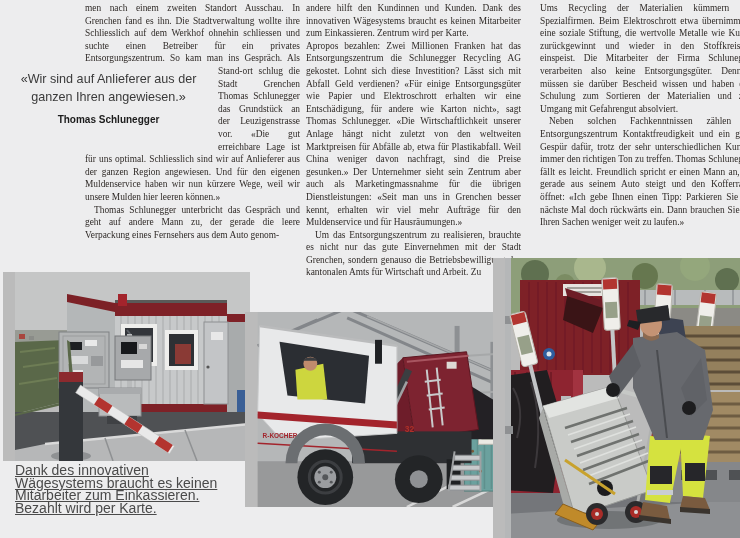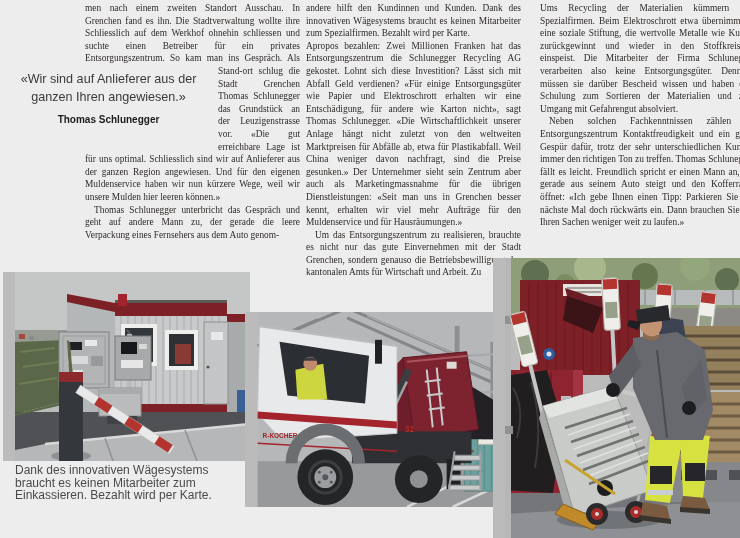--- a/index.html
+++ b/index.html
@@ -16,37 +16,37 @@
   .pullquote{float:left;width:201px;margin:3px 9px 4px -77px;padding:2px 0 12px 0;
              text-align:center;font-family:"Liberation Sans",sans-serif;}
   .pq-text{display:block;font-size:12.6px;line-height:18.5px;color:#3a3a3a;}
   .pq-attr{display:block;margin-top:7px;font-size:10px;font-weight:bold;color:#1c1c1c;}
   .photo{position:absolute;overflow:hidden;background:#bbb;padding-left:12px;}
   #photo-1{left:3px;top:272px;width:235px;height:189px;}
   #photo-2{left:245px;top:312px;width:243px;height:195px;}
   #photo-3{left:493px;top:258px;width:239px;height:280px;}
   .photo svg{display:block;width:100%;height:100%;}
   .caption{position:absolute;left:15px;top:464px;width:222px;
-           font-family:"Liberation Sans",sans-serif;font-size:12px;line-height:12.5px;color:#4a4a4a;}
+           font-family:"Liberation Sans",sans-serif;font-size:14px;line-height:12.5px;color:#4a4a4a;text-decoration:underline;}
 </style>
 </head>
 <body>
 
 <div class="page">
 
   <div class="col" id="col1">
     <p><span>men nach einem zweiten Standort Ausschau. In Grenchen fand es ihn. Die Stadtverwaltung wollte ihre Schliesslich auf dem Werkhof ohnehin schliessen und suchte einen Betreiber für ein privates Entsorgungszentrum. So kam man ins Gespräch. Als Stand-</span><span class="pullquote">
           <span class="pq-text">«Wir sind auf Anlieferer aus der ganzen Ihren angewiesen.»</span>
           <span class="pq-attr">Thomas Schlunegger</span>
         </span><span>ort schlug die Stadt Grenchen Thomas Schlunegger das Grundstück an der Leuzigenstrasse vor. «Die gut erreichbare Lage ist für uns optimal. Schliesslich sind wir auf Anlieferer aus der ganzen Region angewiesen. Und für den eigenen Muldenservice haben wir nun kürzere Wege, weil wir unsere Mulden hier leeren können.»</span></p>
     <p class="indent">Thomas Schlunegger unterbricht das Gespräch und geht auf andere Mann zu, der gerade die leere Verpackung eines Fernsehers aus dem Auto genom-</p>
   </div>
 
   <div class="col" id="col2">
-    <p>andere hilft den Kundinnen und Kunden. Dank des innovativen Wägesystems braucht es keinen Mitarbeiter zum Spezialfirmen. Bezahlt wird per Karte.</p>
+    <p>andere hilft den Kundinnen und Kunden. Dank des innovativen Wägesystems braucht es keinen Mitarbeiter zum Einkassieren. Zentrum wird per Karte.</p>
     <p>Apropos bezahlen: Zwei Millionen Franken hat das Entsorgungszentrum die Schlunegger Recycling AG gekostet. Lohnt sich diese Investition? Lässt sich mit Abfall Geld verdienen? «Für einige Entsorgungsgüter wie Papier und Elektroschrott erhalten wir eine Entschädigung, für andere wie Karton nicht», sagt Thomas Schlunegger. «Die Wirtschaftlichkeit unserer Anlage hängt nicht zuletzt von den weltweiten Marktpreisen für Abfälle ab, etwa für Plastikabfall. Weil China weniger davon nachfragt, sind die Preise gesunken.» Der Unternehmer sieht sein Zentrum aber auch als Marketingmassnahme für die übrigen Dienstleistungen: «Seit man uns in Grenchen besser kennt, erhalten wir viel mehr Aufträge für den Muldenservice und für Hausräumungen.»</p>
     <p class="indent">Um das Entsorgungszentrum zu realisieren, brauchte es nicht nur das gute Einvernehmen mit der Stadt Grenchen, sondern genauso die Betriebsbewilligung des kantonalen Amts für Wirtschaft und Arbeit. Zu</p>
   </div>
 
   <div class="col" id="col3">
     <p>Ums Recycling der Materialien kümmern sich Spezialfirmen. Beim Elektroschrott etwa übernimmt es eine soziale Stiftung, die wertvolle Metalle wie Kupfer zurückgewinnt und wieder in den Stoffkreislauf einspeist. Die Mitarbeiter der Firma Schlunegger verarbeiten also keine Entsorgungsgüter. Dennoch müssen sie darüber Bescheid wissen und haben eine Schulung zum Sortieren der Materialien und zum Umgang mit Gefahrengut absolviert.</p>
     <p class="indent">Neben solchen Fachkenntnissen zählen im Entsorgungszentrum Kontaktfreudigkeit und ein gutes Gespür dafür, trotz der sehr unterschiedlichen Kunden immer den richtigen Ton zu treffen. Thomas Schlunegger fällt es leicht. Freundlich spricht er einen Mann an, der gerade aus seinem Auto steigt und den Kofferraum öffnet: «Ich gebe Ihnen einen Tipp: Parkieren Sie das nächste Mal doch rückwärts ein. Dann brauchen Sie mit Ihren Sachen weniger weit zu laufen.»</p>
   </div>
 
   <div class="photo" id="photo-1">

